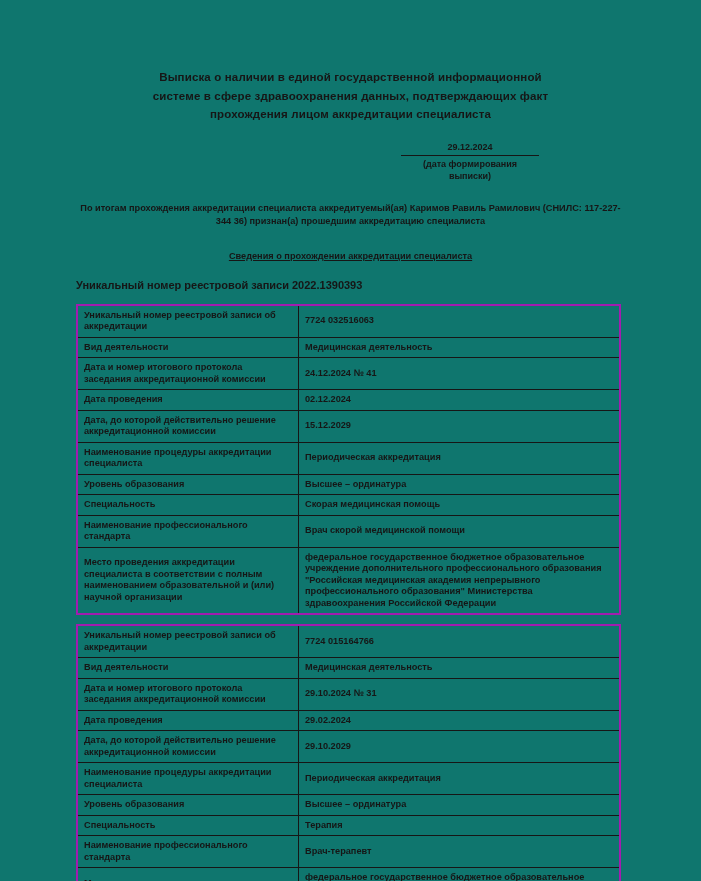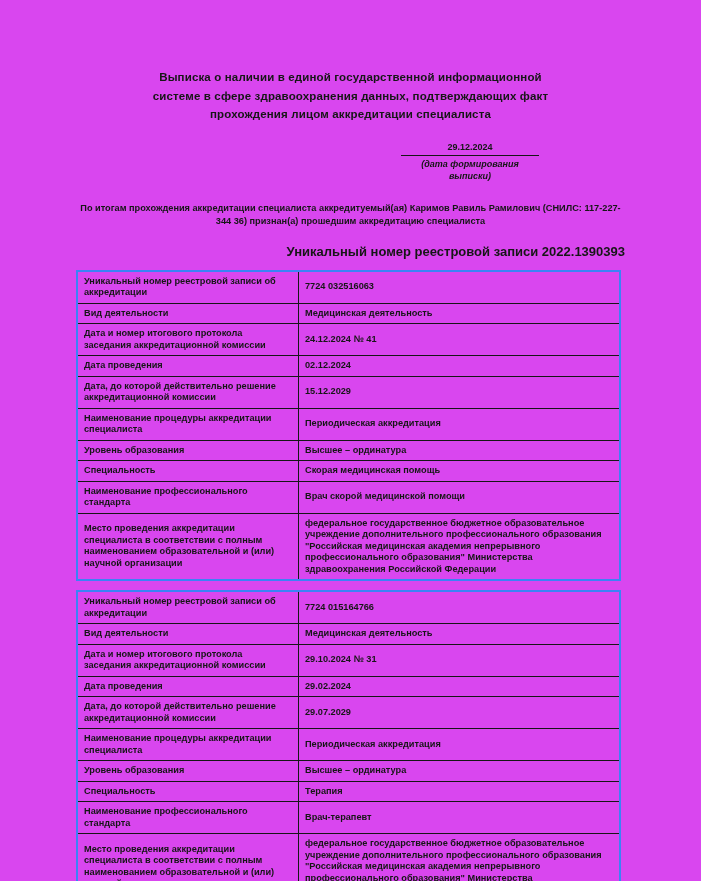--- a/index.html
+++ b/index.html
@@ -1,20 +1,20 @@
 <!DOCTYPE html>
 <html lang="ru"><head>
 <meta charset="utf-8">
 <style>
   html, body { margin: 0; padding: 0; background: #ffffff; }
   .page {
     position: relative;
     width: 701px;
     height: 881px;
-    background: #d946ef;
+    background: #0f766e;
     box-sizing: border-box;
     padding: 68px 76px 0 76px;
     font-family: "Liberation Sans", sans-serif;
     font-weight: 700;
     color: #161616;
     overflow: hidden;
   }
   .doc-title {
     max-width: 400px;
     margin: 0 auto;
@@ -24,47 +24,47 @@
     letter-spacing: 0.15px;
   }
   .date-block {
     width: 138px;
     margin: 17px 86px 0 auto;
     text-align: center;
     font-size: 9px;
     line-height: 12px;
   }
   .date-value { padding-bottom: 2px; border-bottom: 1.5px solid #161616; }
-  .date-caption { padding-top: 2px; font-style: italic; }
+  .date-caption { padding-top: 2px; }
   .intro {
     margin: 20px auto 16px auto;
     max-width: 549px;
     text-align: center;
     font-size: 9.2px;
     line-height: 13px;
   }
   .section-heading {
     margin-top: 22px;
     text-align: center;
     font-size: 9.2px;
     line-height: 12px;
     text-decoration: underline;
   }
   .registry-heading {
-    margin-top: 7px;
-    text-align: right;
-    font-size: 13px;
+    margin-top: 16px;
+    text-align: left;
+    font-size: 11px;
     line-height: 15px;
   }
   table.acc {
     width: 545px;
     margin: 11px 10px 0 0;
     border-collapse: collapse;
     table-layout: fixed;
-    border: 2px solid #3b82f6;
+    border: 2px solid #a21caf;
     font-size: 9.2px;
     line-height: 11.5px;
   }
   table.acc + table.acc { margin-top: 9px; }
   table.acc td {
     border: 1.5px solid #161616;
     padding: 4px 6px 4px 6px;
     vertical-align: middle;
     word-wrap: break-word;
   }
@@ -78,20 +78,21 @@
 
   <div class="doc-title">Выписка о наличии в единой государственной информационной системе в сфере здравоохранения данных, подтверждающих факт прохождения лицом аккредитации специалиста</div>
 
   <div class="date-block">
     <div class="date-value">29.12.2024</div>
     <div class="date-caption">(дата формирования выписки)</div>
   </div>
 
   <div class="intro">По итогам прохождения аккредитации специалиста аккредитуемый(ая) Каримов Равиль Рамилович (СНИЛС: 117-227-344 36) признан(а) прошедшим аккредитацию специалиста</div>
 
+  <div class="section-heading">Сведения о прохождении аккредитации специалиста</div>
 
   <div class="registry-heading">Уникальный номер реестровой записи 2022.1390393</div>
 
   <table class="acc">
     <tbody>
       <tr>
         <td class="label-cell">Уникальный номер реестровой записи об аккредитации</td>
         <td class="value-cell">7724 032516063</td>
       </tr>
       <tr>
@@ -146,21 +147,21 @@
       <tr>
         <td class="label-cell">Дата и номер итогового протокола заседания аккредитационной комиссии</td>
         <td class="value-cell">29.10.2024 № 31</td>
       </tr>
       <tr>
         <td class="label-cell">Дата проведения</td>
         <td class="value-cell">29.02.2024</td>
       </tr>
       <tr>
         <td class="label-cell">Дата, до которой действительно решение аккредитационной комиссии</td>
-        <td class="value-cell">29.07.2029</td>
+        <td class="value-cell">29.10.2029</td>
       </tr>
       <tr>
         <td class="label-cell">Наименование процедуры аккредитации специалиста</td>
         <td class="value-cell">Периодическая аккредитация</td>
       </tr>
       <tr>
         <td class="label-cell">Уровень образования</td>
         <td class="value-cell">Высшее – ординатура</td>
       </tr>
       <tr>

